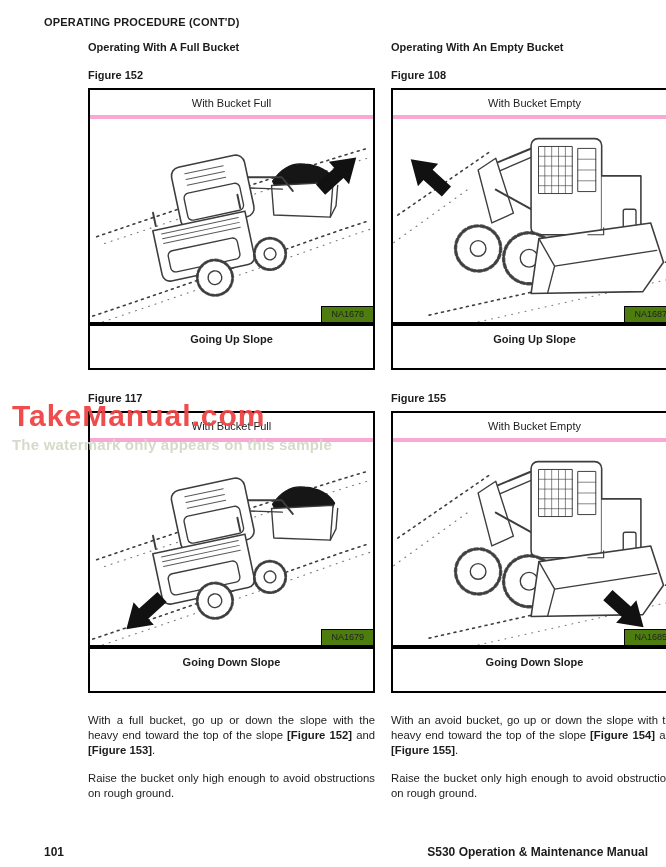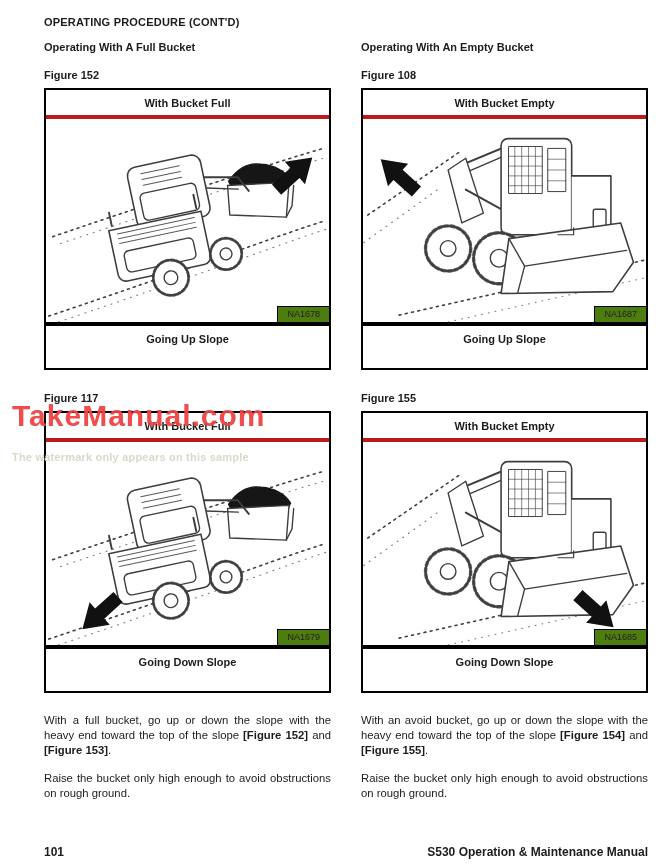--- a/index.html
+++ b/index.html
@@ -3,44 +3,44 @@
 <meta charset="utf-8">
 <style>
   * { margin:0; padding:0; box-sizing:border-box; }
   html,body { background:#fff; }
   body {
     width:666px; height:867px; position:relative; overflow:hidden;
     font-family:"Liberation Sans", sans-serif; color:#1c1c1c;
   }
   .content { padding:16px 18px 0 44px; position:relative; z-index:1; }
   .doc-header { font-size:11px; font-weight:bold; letter-spacing:.2px; margin-bottom:13px; }
-  .columns { display:flex; gap:30px; }
+  .columns { display:flex; gap:16px;margin-left:44px; }
   .column { width:287px; flex:0 0 287px; }
   .section-title { font-size:11px; font-weight:bold; margin-bottom:16px; }
   .figure-label { font-size:11px; font-weight:bold; margin-bottom:7px; }
   .figure-label.second { margin-top:22px; }
   .figure-box { border:2px solid #000; background:#fff; }
   .figure-title {
-    font-size:11px; font-weight:bold; text-align:center;
-    padding:7px 4px 6px; border-bottom:4px solid #b91c1c;
+    font-size:11px; font-weight:normal; text-align:center;
+    padding:7px 4px 6px; border-bottom:4px solid #f9a8d4;
   }
   .figure-image { position:relative; height:207px; border-bottom:4px solid #000; overflow:hidden; }
   .fig-art { position:absolute; left:0; top:0; width:100%; height:100%; }
   .image-code {
     position:absolute; right:0; bottom:0; background:#4d7c0f;
     border:1px solid #000; border-right:none; border-bottom:none;
     font-size:9px; line-height:12px; padding:1px 9px 2px; color:#222;
   }
   .figure-caption { font-size:11px; font-weight:bold; text-align:center; padding:7px 4px 23px; }
   .para { font-size:11.3px; line-height:15px; text-align:justify; margin-top:20px; }
   .para + .para { margin-top:13px; }
   .para strong { font-weight:bold; }
   .watermark { position:absolute; left:12px; top:399px; z-index:3; pointer-events:none; }
   .watermark-title { font-size:30px; font-weight:bold; color:#ef4444; letter-spacing:1px; opacity:.95; }
-  .watermark-sub { font-size:11px; font-weight:bold; color:#d5dbc9; margin-top:18px; letter-spacing:.2px; }
+  .watermark-sub { font-size:15px; font-weight:bold; color:#d5dbc9; margin-top:3px; letter-spacing:.2px; }
   .footer {
     position:absolute; left:44px; right:18px; bottom:8px;
     font-size:12px; font-weight:bold; text-align:left; z-index:1;
   }
   .footer .manual-title { position:absolute; right:0; top:0; white-space:nowrap; }
 </style>
 </head>
 <body>
 
 <svg width="0" height="0" style="position:absolute" aria-hidden="true">

